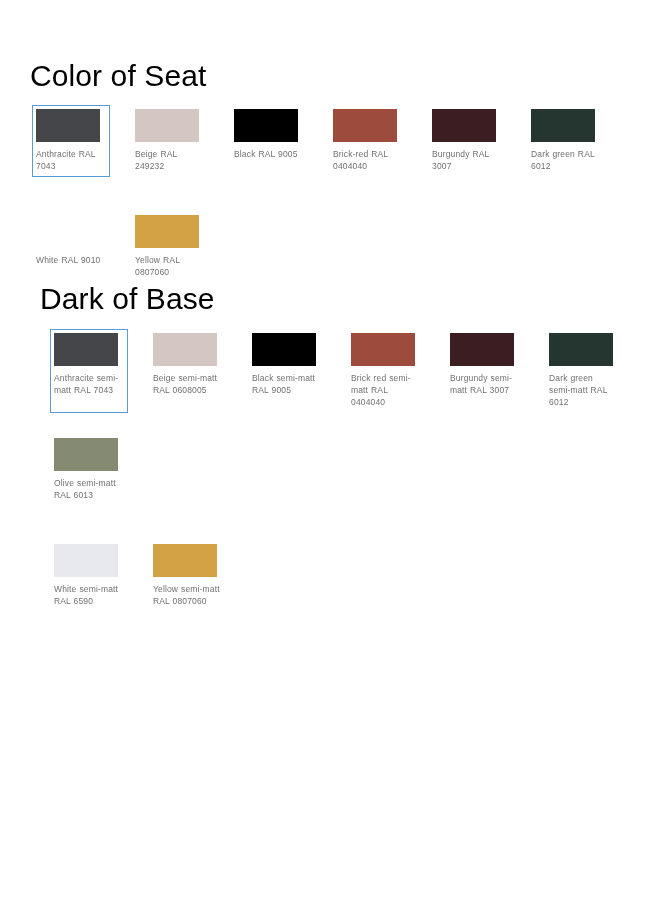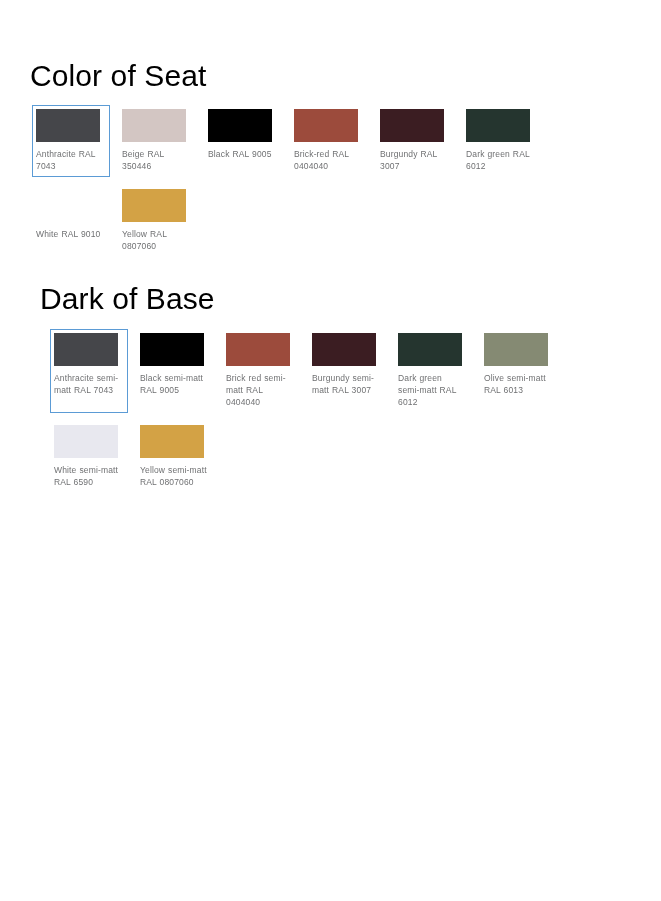--- a/index.html
+++ b/index.html
@@ -39,20 +39,21 @@
     margin: 0;
     padding: 0;
   }
   .section-seat .section-title { padding-left: 26px; }
   .section-base .section-title { padding-left: 36px; }
 
   .swatch-grid {
     display: flex;
     flex-wrap: wrap;
     align-content: flex-start;
+    gap: 13px;
   }
   .section-seat .swatch-grid {
     padding-left: 28px;
     padding-top: 11px;
     width: 620px;
   }
   .section-base .swatch-grid {
     padding-left: 46px;
     padding-top: 12px;
     width: 610px;
@@ -105,21 +106,21 @@
 
   <section class="section section-seat">
     <h2 class="section-title">Color of Seat</h2>
     <div class="swatch-grid">
         <div class="swatch-item selected">
           <span class="swatch-chip" style="background: rgb(69, 70, 74);"></span>
           <div class="swatch-label">Anthracite RAL 7043</div>
         </div>
         <div class="swatch-item">
           <span class="swatch-chip" style="background: rgb(211, 198, 195);"></span>
-          <div class="swatch-label">Beige RAL 350446</div>
+          <div class="swatch-label">Beige RAL 249232</div>
         </div>
         <div class="swatch-item">
           <span class="swatch-chip" style="background: rgb(0, 0, 0);"></span>
           <div class="swatch-label">Black RAL 9005</div>
         </div>
         <div class="swatch-item">
           <span class="swatch-chip" style="background: rgb(156, 75, 60);"></span>
           <div class="swatch-label">Brick-red RAL 0404040</div>
         </div>
         <div class="swatch-item">
@@ -143,20 +144,24 @@
   </section>
 
   <section class="section section-base">
     <h2 class="section-title">Dark of Base</h2>
     <div class="swatch-grid">
         <div class="swatch-item selected">
           <span class="swatch-chip" style="background: rgb(69, 70, 74);"></span>
           <div class="swatch-label">Anthracite semi-matt RAL 7043</div>
         </div>
         <div class="swatch-item">
+          <span class="swatch-chip" style="background: rgb(211, 198, 195);"></span>
+          <div class="swatch-label">Beige semi-matt RAL 0608005</div>
+        </div>
+        <div class="swatch-item">
           <span class="swatch-chip" style="background: rgb(0, 0, 0);"></span>
           <div class="swatch-label">Black semi-matt RAL 9005</div>
         </div>
         <div class="swatch-item">
           <span class="swatch-chip" style="background: rgb(156, 75, 60);"></span>
           <div class="swatch-label">Brick red semi-matt RAL 0404040</div>
         </div>
         <div class="swatch-item">
           <span class="swatch-chip" style="background: rgb(59, 29, 34);"></span>
           <div class="swatch-label">Burgundy semi-matt RAL 3007</div>

